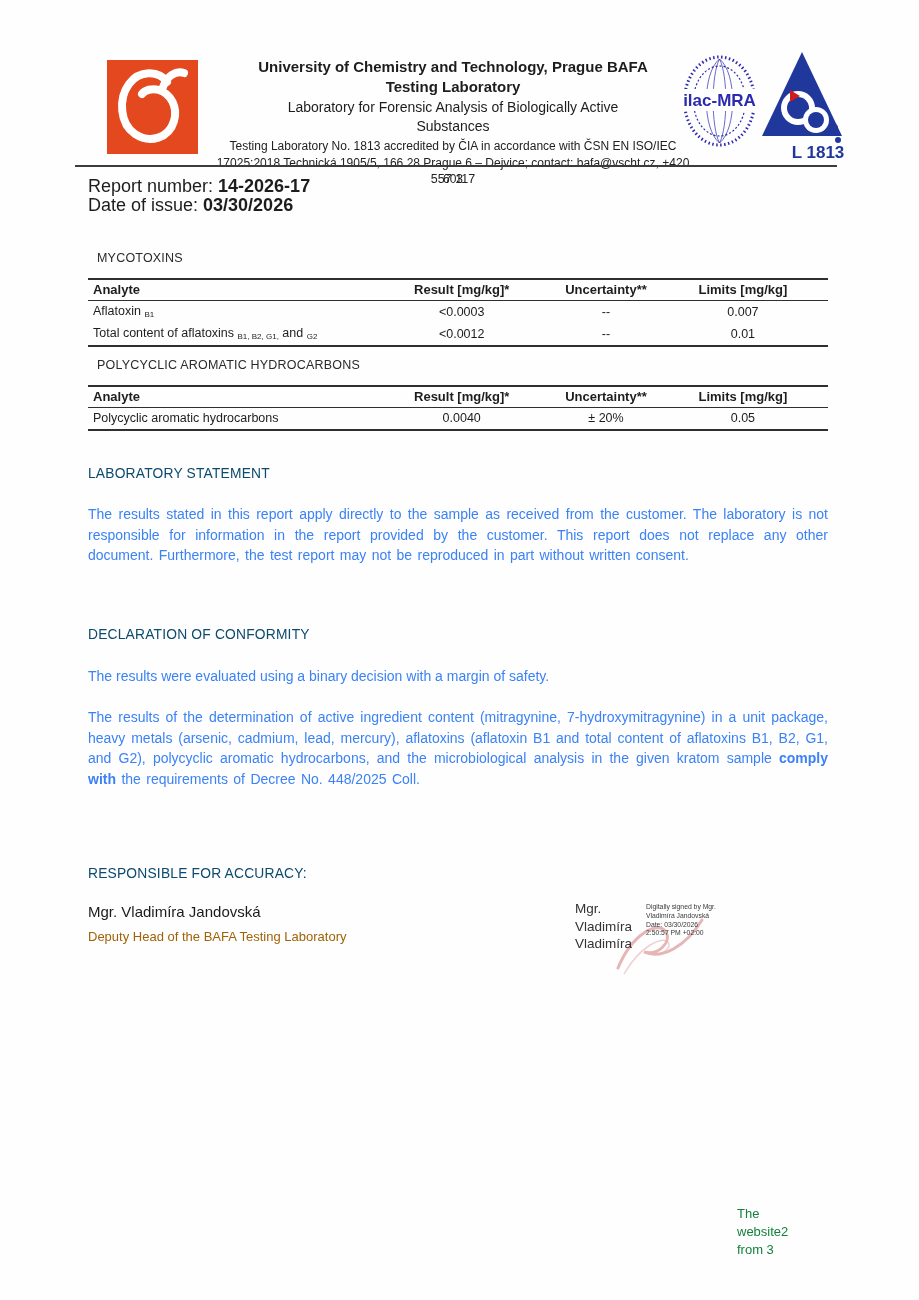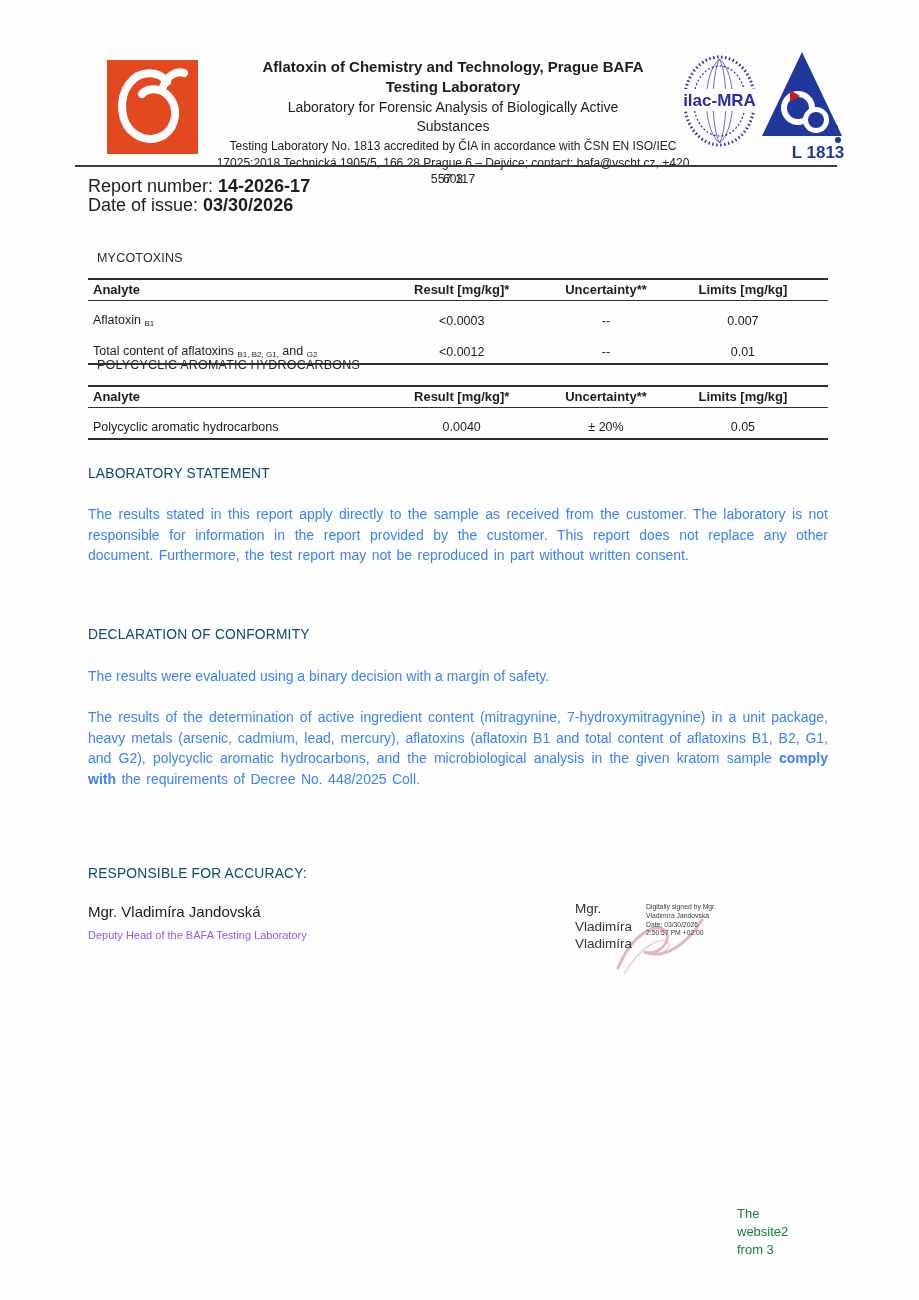--- a/index.html
+++ b/index.html
@@ -50,42 +50,42 @@
   }
   .tbl-myco { top:278px; }
   .tbl-pah  { top:385px; }
   .data-table thead tr { border-bottom:1.2px solid #2f2f2f;margin-top:24px; }
   .data-table th {
     font-size:13px; font-weight:bold; text-align:center;
     padding:2px 5px 3px; white-space:nowrap;
   }
   .data-table th:first-child { text-align:left; }
   .data-table td {
-    font-size:12.5px; text-align:center; padding:12px 5px 4px; white-space:nowrap;
+    font-size:12.5px; text-align:center; padding:3px 5px 4px; white-space:nowrap;
   }
   .data-table td:first-child { text-align:left; }
   .sub { font-size:8px; vertical-align:-2px; letter-spacing:0; }
 
   
   .sec-title { position:absolute; left:88px; font-size:13.8px; color:#0c4a6e; letter-spacing:0.2px; }
   .t-labstat { top:466px; }
   .t-conf    { top:627px; }
   .t-resp    { top:866px; }
   .para {
     position:absolute; left:88px; width:740px;
     font-size:14px; line-height:20.7px; text-align:justify; color:#3b82f6;
     word-spacing:1.5px;
   }
   .p-labstat { top:504px; }
   .p-conf1   { top:666px; text-align:left; word-spacing:normal; }
   .p-conf2   { top:707px; }
 
   
   .sig-name { position:absolute; left:88px; top:903px; font-size:15px; color:#1b1b1b; }
-  .sig-role { position:absolute; left:88px; top:929px; font-size:11px; color:#8b5cf6; }
+  .sig-role { position:absolute; left:88px; top:929px; font-size:13px; color:#a16207; }
   .sig-ribbon { position:absolute; left:610px; top:916px; width:112px; height:62px; }
   .sig-digital-name {
     position:absolute; left:575px; top:900px; width:75px;
     font-size:13.5px; line-height:17.5px; color:#333;
   }
   .sig-details {
     position:absolute; left:646px; top:903px; width:90px;
     font-size:6.8px; line-height:8.8px; color:#3a3a3a;
   }
 
@@ -102,21 +102,21 @@
 
   <div class="uct-logo">
     <svg width="91" height="94" viewBox="0 0 91 94">
       <rect x="0" y="0" width="91" height="94" fill="#E4481E"></rect>
       <path d="M60,22 C52,10 32,10 22,24 C11,39 13,64 28,74 C43,84 62,78 67,61 C71,47 64,34 52,30 C45,28 38,30 35,34" fill="none" stroke="#ffffff" stroke-width="8" stroke-linecap="round"></path>
       <path d="M56,27 C60,16 69,10 77,13" fill="none" stroke="#ffffff" stroke-width="8" stroke-linecap="round"></path>
     </svg>
   </div>
 
   <div class="header-text">
-    <div class="ht-org">Aflatoxin of Chemistry and Technology, Prague BAFA</div>
+    <div class="ht-org">University of Chemistry and Technology, Prague BAFA</div>
     <div class="ht-org">Testing Laboratory</div>
     <div class="ht-lab">Laboratory for Forensic Analysis of Biologically Active Substances</div>
     <div class="ht-accred">Testing Laboratory No. 1813 accredited by ČIA in accordance with ČSN EN ISO/IEC 17025:2018 Technická 1905/5, 166 28 Prague 6 – Dejvice; contact: bafa@vscht.cz, +420 603</div>
   </div>
 
   <div class="ilac-logo">
     <svg width="75" height="93" viewBox="0 0 75 93">
       <ellipse cx="37.5" cy="46" rx="35" ry="44" fill="none" stroke="#2B2BB0" stroke-width="3" stroke-dasharray="1.5,2.5"></ellipse>
       <ellipse cx="37.5" cy="46" rx="26" ry="35" fill="none" stroke="#2B2BB0" stroke-width="1.2" stroke-dasharray="2,2"></ellipse>
       <path d="M37.5,4 C20,18 20,74 37.5,88 M37.5,4 C55,18 55,74 37.5,88 M37.5,4 C29,20 29,72 37.5,88 M37.5,4 C46,20 46,72 37.5,88" fill="none" stroke="#2B2BB0" stroke-width="1" opacity="0.7"></path>

